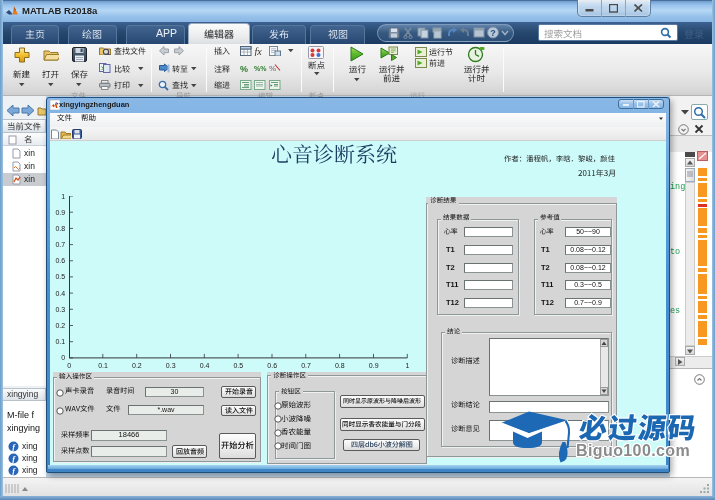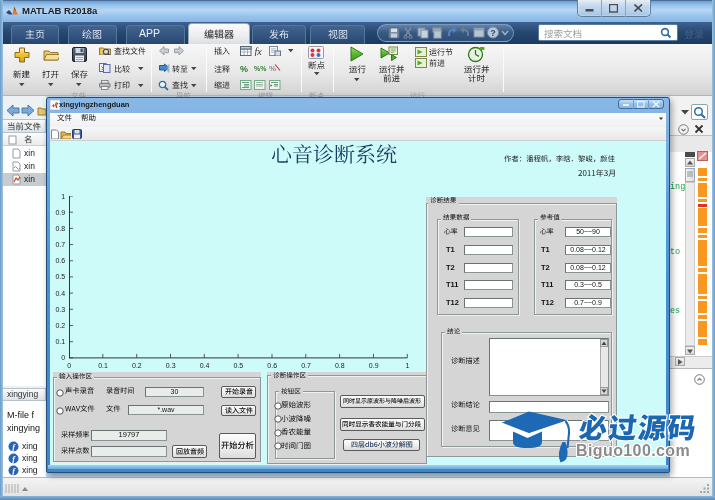--- a/index.html
+++ b/index.html
@@ -218,21 +218,21 @@
 <div style="position:absolute;left:67.5px;top:24.5px;width:49.5px;height:19.5px;background:linear-gradient(#41648f,#2c4d78 80%,#27476f);border-radius:4px 4px 0 0;border:1px solid #55779e;border-bottom:none"></div>
 <div style="position:absolute;left:82.25px;top:27.5px;line-height:0;">
     <svg class="ct " width="20" height="14" viewBox="0 0 20 14">
       <g transform="translate(0,10.0) scale(0.0100)" fill="#e8eef6">
         <use href="#gsans400_7ed8"></use>
         <use href="#gsans400_56fe" x="1000"></use>
       </g>
     </svg>
   </div>
 <div style="position:absolute;left:126px;top:24.5px;width:58.5px;height:19.5px;background:linear-gradient(#41648f,#2c4d78 80%,#27476f);border-radius:4px 4px 0 0;border:1px solid #55779e;border-bottom:none"></div>
-<div style="position:absolute;left:139px;top:25.6px;font:400 10.5px 'Liberation Sans', sans-serif;color:#eef3f8;line-height:14px;white-space:nowrap;">APP</div>
+<div style="position:absolute;left:156px;top:25.6px;font:400 10.5px 'Liberation Sans', sans-serif;color:#eef3f8;line-height:14px;white-space:nowrap;">APP</div>
 <div style="position:absolute;left:187.5px;top:23px;width:62.0px;height:21px;background:linear-gradient(#fbfbfb,#ebedee 60%,#dcdfe2);border-radius:4px 4px 0 0;border:1px solid #9ab;border-bottom:none"></div>
 <div style="position:absolute;left:203.5px;top:27.5px;line-height:0;">
     <svg class="ct " width="30" height="14" viewBox="0 0 30 14">
       <g transform="translate(0,10.0) scale(0.0100)" fill="#444">
         <use href="#gsans500_7f16"></use>
         <use href="#gsans500_8f91" x="1000"></use>
         <use href="#gsans500_5668" x="2000"></use>
       </g>
     </svg>
   </div>
@@ -1042,21 +1042,21 @@
     <svg class="ct " width="28" height="10" viewBox="0 0 28 10">
       <g transform="translate(0,7.1) scale(0.0071)" fill="#111">
         <use href="#gsans400_91c7"></use>
         <use href="#gsans400_6837" x="1000"></use>
         <use href="#gsans400_9891" x="2000"></use>
         <use href="#gsans400_7387" x="3000"></use>
       </g>
     </svg>
   </div>
 <div style="position:absolute;left:91px;top:429.5px;width:76px;height:11px;background:#e9edea;border:1px solid #8a9292;border-top-color:#6a7272;border-left-color:#6a7272"></div>
-<div style="position:absolute;left:91px;top:430.8px;width:76px;text-align:center;font:7.5px 'Liberation Sans';color:#111;line-height:8.5px">19797</div>
+<div style="position:absolute;left:91px;top:430.8px;width:76px;text-align:center;font:7.5px 'Liberation Sans';color:#111;line-height:8.5px">18466</div>
 <div style="position:absolute;left:61px;top:446.4px;line-height:0;">
     <svg class="ct " width="28" height="10" viewBox="0 0 28 10">
       <g transform="translate(0,7.1) scale(0.0071)" fill="#111">
         <use href="#gsans400_91c7"></use>
         <use href="#gsans400_6837" x="1000"></use>
         <use href="#gsans400_70b9" x="2000"></use>
         <use href="#gsans400_6570" x="3000"></use>
       </g>
     </svg>
   </div>

